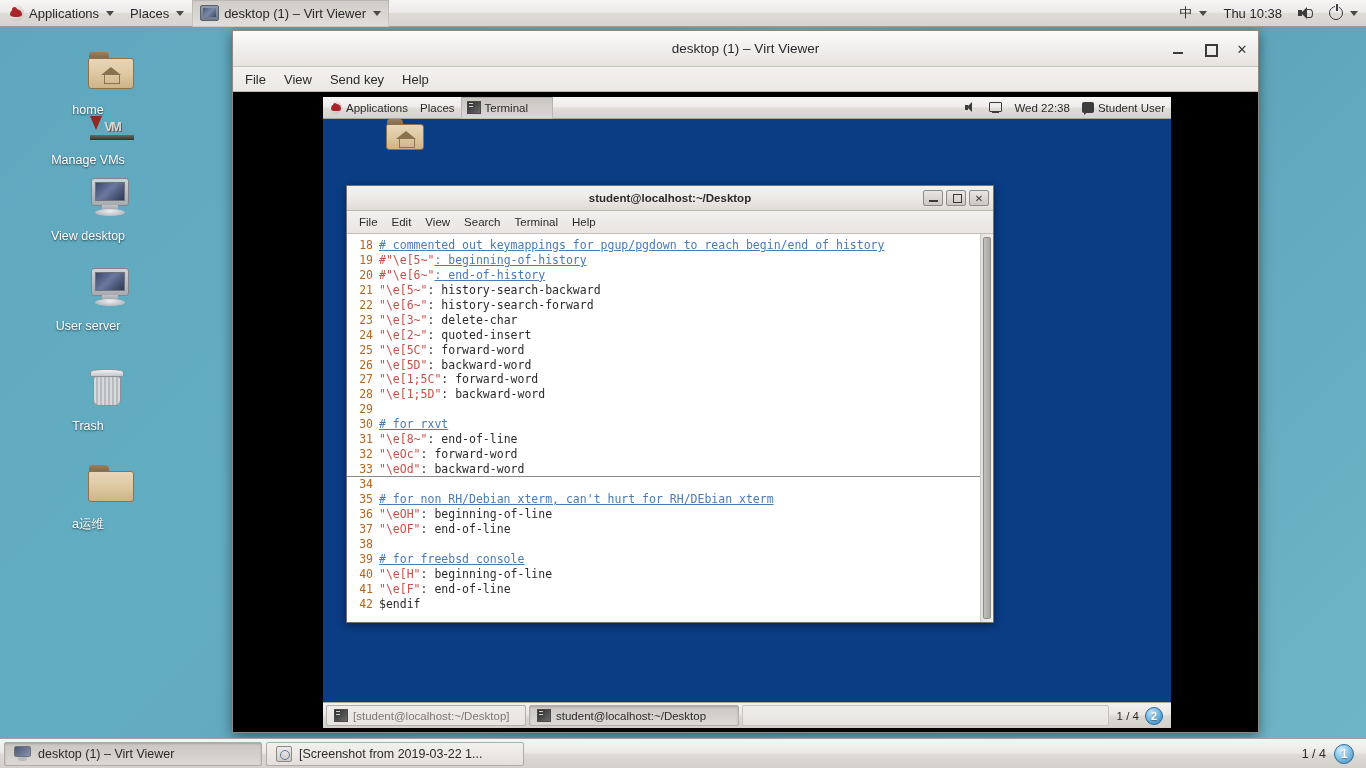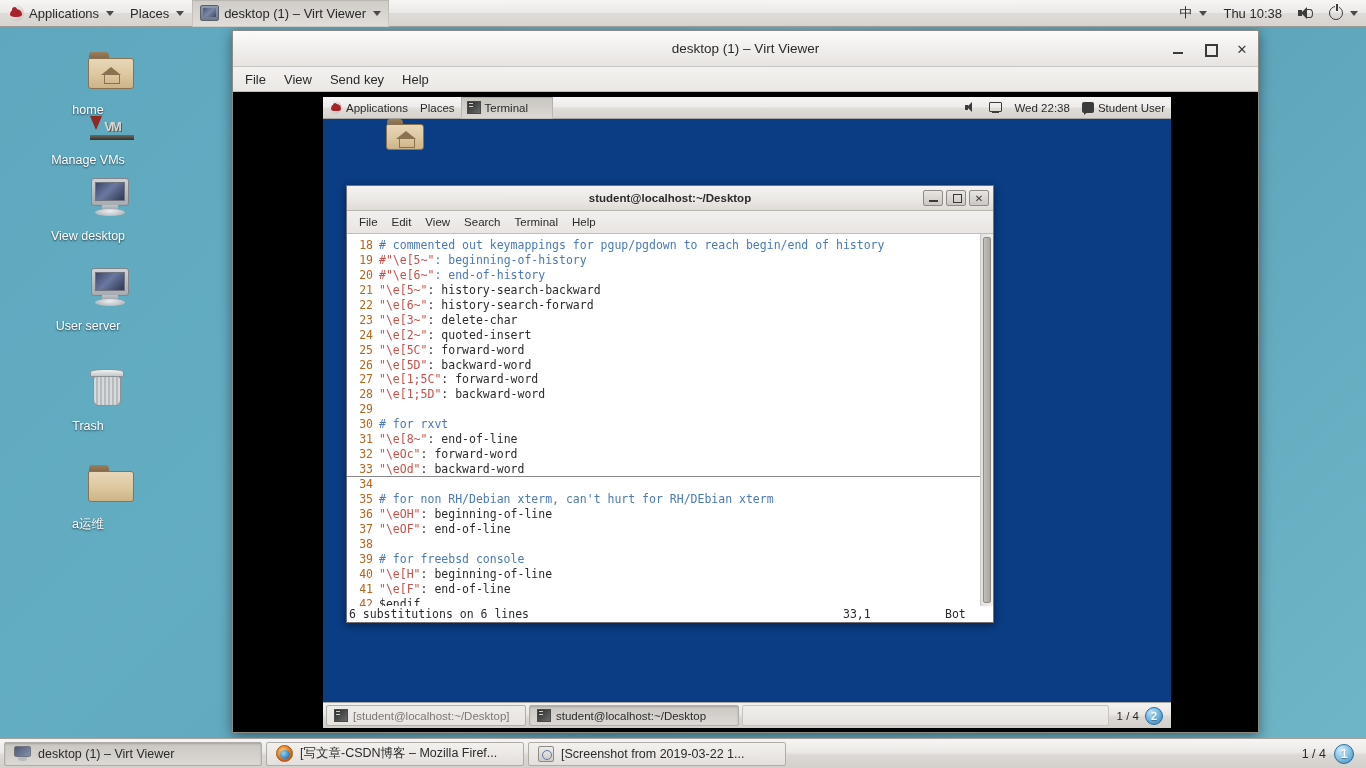--- a/index.html
+++ b/index.html
@@ -268,21 +268,21 @@
     display:flex;
   }
   #gt-text {
     flex:1; padding: 4px 0 0 0;
     font-family: "DejaVu Sans Mono", "Liberation Mono", monospace;
     font-size: 11.5px; line-height: 14.95px;
     color: #2b2b2b; white-space: pre;
   }
   .tline { height: 14.95px; padding-left: 4px; position: relative; }
   .lno { color:#b5651d; display:inline-block; width:22px; text-align:right; margin-right:6px; }
-  .cmt { color:#4a7ab5; }
+  .cmt { color:#4a7ab5;text-decoration:underline; }
   .str { color:#c8504a; }
   .txt { color:#2b2b2b; }
   .tline.cursorline { border-bottom: 1px solid #8a8a8a; }
   .tline.cursorline .lno { border-bottom: none; }
   #gt-scrollbar {
     width: 13px; background: linear-gradient(to right,#e4e1de,#f2f0ee);
     border-left: 1px solid #cdc9c5; position:relative;
   }
   #gt-thumb {
     position:absolute; left:2px; right:2px; top: 3px; bottom: 3px;
@@ -525,25 +525,20 @@
           <span>Help</span>
         </div>
 
         <div id="gt-content">
           <div id="gt-text"><div class="tline"><span class="lno">18</span><span class="cmt"># commented out keymappings for pgup/pgdown to reach begin/end of history</span></div><div class="tline"><span class="lno">19</span><span class="str">#"\e[5~"</span><span class="cmt">: beginning-of-history</span></div><div class="tline"><span class="lno">20</span><span class="str">#"\e[6~"</span><span class="cmt">: end-of-history</span></div><div class="tline"><span class="lno">21</span><span class="str">"\e[5~"</span><span class="txt">: history-search-backward</span></div><div class="tline"><span class="lno">22</span><span class="str">"\e[6~"</span><span class="txt">: history-search-forward</span></div><div class="tline"><span class="lno">23</span><span class="str">"\e[3~"</span><span class="txt">: delete-char</span></div><div class="tline"><span class="lno">24</span><span class="str">"\e[2~"</span><span class="txt">: quoted-insert</span></div><div class="tline"><span class="lno">25</span><span class="str">"\e[5C"</span><span class="txt">: forward-word</span></div><div class="tline"><span class="lno">26</span><span class="str">"\e[5D"</span><span class="txt">: backward-word</span></div><div class="tline"><span class="lno">27</span><span class="str">"\e[1;5C"</span><span class="txt">: forward-word</span></div><div class="tline"><span class="lno">28</span><span class="str">"\e[1;5D"</span><span class="txt">: backward-word</span></div><div class="tline"><span class="lno">29</span></div><div class="tline"><span class="lno">30</span><span class="cmt"># for rxvt</span></div><div class="tline"><span class="lno">31</span><span class="str">"\e[8~"</span><span class="txt">: end-of-line</span></div><div class="tline"><span class="lno">32</span><span class="str">"\eOc"</span><span class="txt">: forward-word</span></div><div class="tline cursorline"><span class="lno">33</span><span class="str">"\eOd"</span><span class="txt">: backward-word</span></div><div class="tline"><span class="lno">34</span></div><div class="tline"><span class="lno">35</span><span class="cmt"># for non RH/Debian xterm, can't hurt for RH/DEbian xterm</span></div><div class="tline"><span class="lno">36</span><span class="str">"\eOH"</span><span class="txt">: beginning-of-line</span></div><div class="tline"><span class="lno">37</span><span class="str">"\eOF"</span><span class="txt">: end-of-line</span></div><div class="tline"><span class="lno">38</span></div><div class="tline"><span class="lno">39</span><span class="cmt"># for freebsd console</span></div><div class="tline"><span class="lno">40</span><span class="str">"\e[H"</span><span class="txt">: beginning-of-line</span></div><div class="tline"><span class="lno">41</span><span class="str">"\e[F"</span><span class="txt">: end-of-line</span></div><div class="tline"><span class="lno">42</span><span class="txt">$endif</span></div></div>
           <div id="gt-scrollbar">
             <div id="gt-thumb"></div>
           </div>
         </div>
 
-        <div id="gt-status">
-          <span>6 substitutions on 6 lines</span>
-          <span class="pos">33,1</span>
-          <span class="botlbl">Bot</span>
-        </div>
       </div>
 
       <div id="g-taskbar">
         <div class="gtb-btn inactive" style="width:200px">
           <span class="term-mini"></span>
           <span>[student@localhost:~/Desktop]</span>
         </div>
         <div class="gtb-btn active" style="width:210px">
           <span class="term-mini"></span>
           <span>student@localhost:~/Desktop</span>
@@ -561,24 +556,20 @@
 
 <div id="host-taskbar">
   <div class="htb-btn active wide">
     <span class="mini-monitor">
         <span class="s"></span>
         <span class="b"></span>
       </span>
     <span>desktop (1) – Virt Viewer</span>
   </div>
   <div class="htb-btn wide">
-    <span class="mini-ff"></span>
-    <span>[写文章-CSDN博客 – Mozilla Firef...</span>
-  </div>
-  <div class="htb-btn wide">
     <span class="mini-shot"></span>
     <span>[Screenshot from 2019-03-22 1...</span>
   </div>
   <div class="htb-spacer"></div>
   <div class="htb-pager">
     <span>1 / 4</span>
     <span class="wsbadge-h">1</span>
   </div>
 </div>
 

